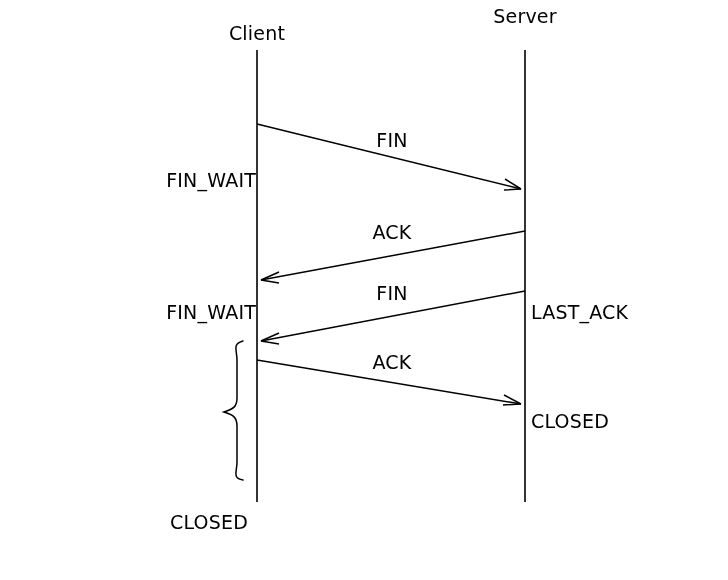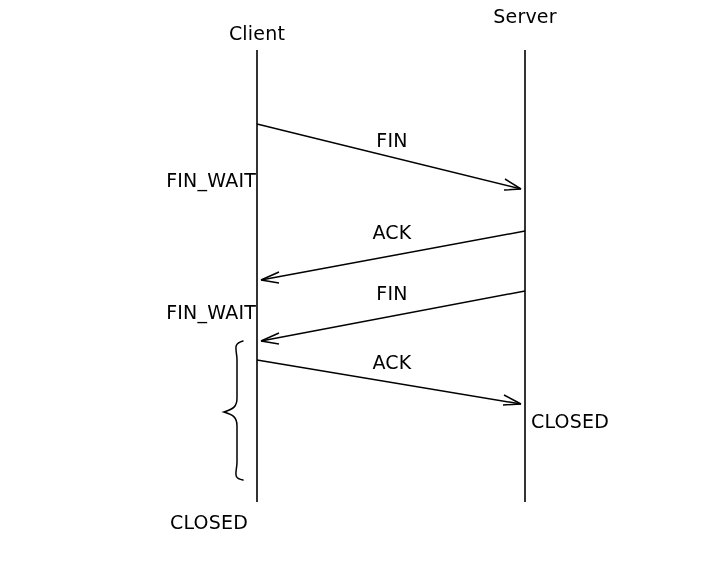--- a/index.html
+++ b/index.html
@@ -95,16 +95,17 @@
   <div class="lbl lbl-center" style="left:392px; top:352px;">ACK</div>
 
   <div class="lbl lbl-right" style="left:256px; top:170px;">FIN_WAIT</div>
 
   <div class="lbl lbl-right" style="left:256px; top:302px;">FIN_WAIT</div>
 
 
   <div class="lbl lbl-left" style="left:170px; top:512px;">CLOSED</div>
 
 
+  <div class="lbl lbl-left" style="left:531px; top:302px;">LAST_ACK</div>
 
   <div class="lbl lbl-left" style="left:531px; top:411px;">CLOSED</div>
 
 </div>
 
 </body></html>

